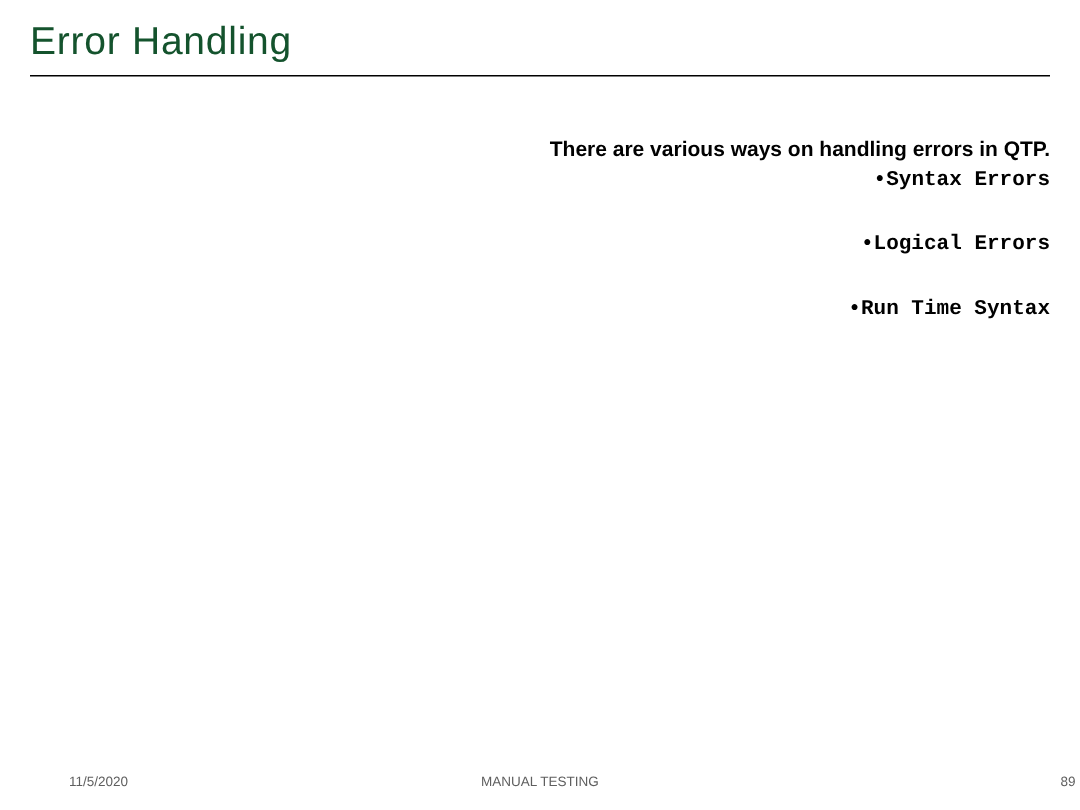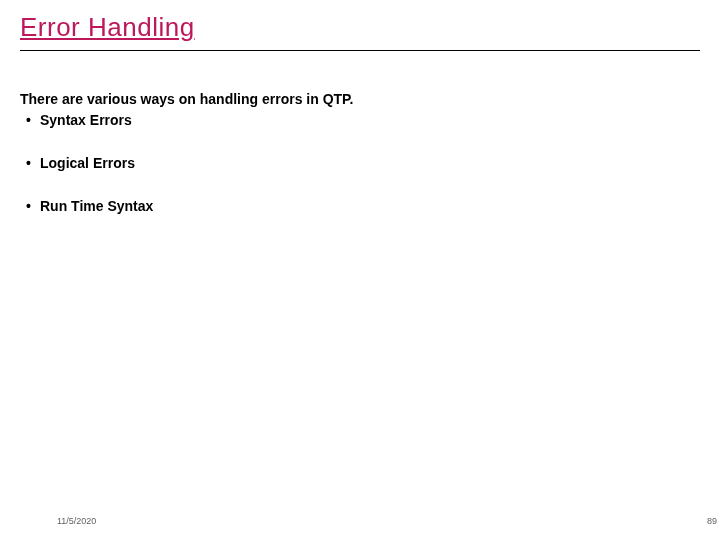--- a/index.html
+++ b/index.html
@@ -13,68 +13,69 @@
     position: relative;
     overflow: hidden;
   }
   .title {
     position: absolute;
     left: 20px;
     top: 12px;
     font-size: 26px;
     font-weight: 400;
     letter-spacing: 0.5px;
-    color: #be185d;
-    text-decoration: underline;
+    color: #14532d;
   }
   .title-underline {
     position: absolute;
     left: 20px;
     top: 50px;
     width: 680px;
     height: 1px;
     background: #000;
   }
   .body {
     position: absolute;
     left: 20px;
     top: 90px;
     width: 680px;
+    text-align: right;
   }
   .intro {
     font-size: 14px;
     font-weight: 700;
     line-height: 1.35;
     margin: 0 0 2px 0;
   }
   .bullet {
     font-size: 14px;
     font-weight: 700;
     line-height: 1.35;
     margin: 0 0 0 6px;
+    font-family: Liberation Mono, monospace;
   }
   .bullet .dot {
     display: inline-block;
     width: 14px;
   }
   .group-gap {
     height: 24px;
   }
   .footer {
     position: absolute;
     left: 0;
     bottom: 14px;
     width: 720px;
     height: 14px;
     font-size: 9px;
     color: #5f5f5f;
   }
   .footer .date {
     position: absolute;
-    left: 57px;
+    left: 46px;
     bottom: 0;
   }
   .footer .center {
     position: absolute;
     left: 0;
     right: 0;
     bottom: 0;
     text-align: center;
   }
   .footer .page {
@@ -99,14 +100,15 @@
     <span class="dot">•</span><span>Logical Errors</span>
   </p>
   <div class="group-gap"></div>
   <p class="bullet">
     <span class="dot">•</span><span>Run Time Syntax</span>
   </p>
 </div>
 
 <div class="footer">
   <span class="date">11/5/2020</span>
+  <span class="center">MANUAL TESTING</span>
   <span class="page">89</span>
 </div>
 
 </body></html>

